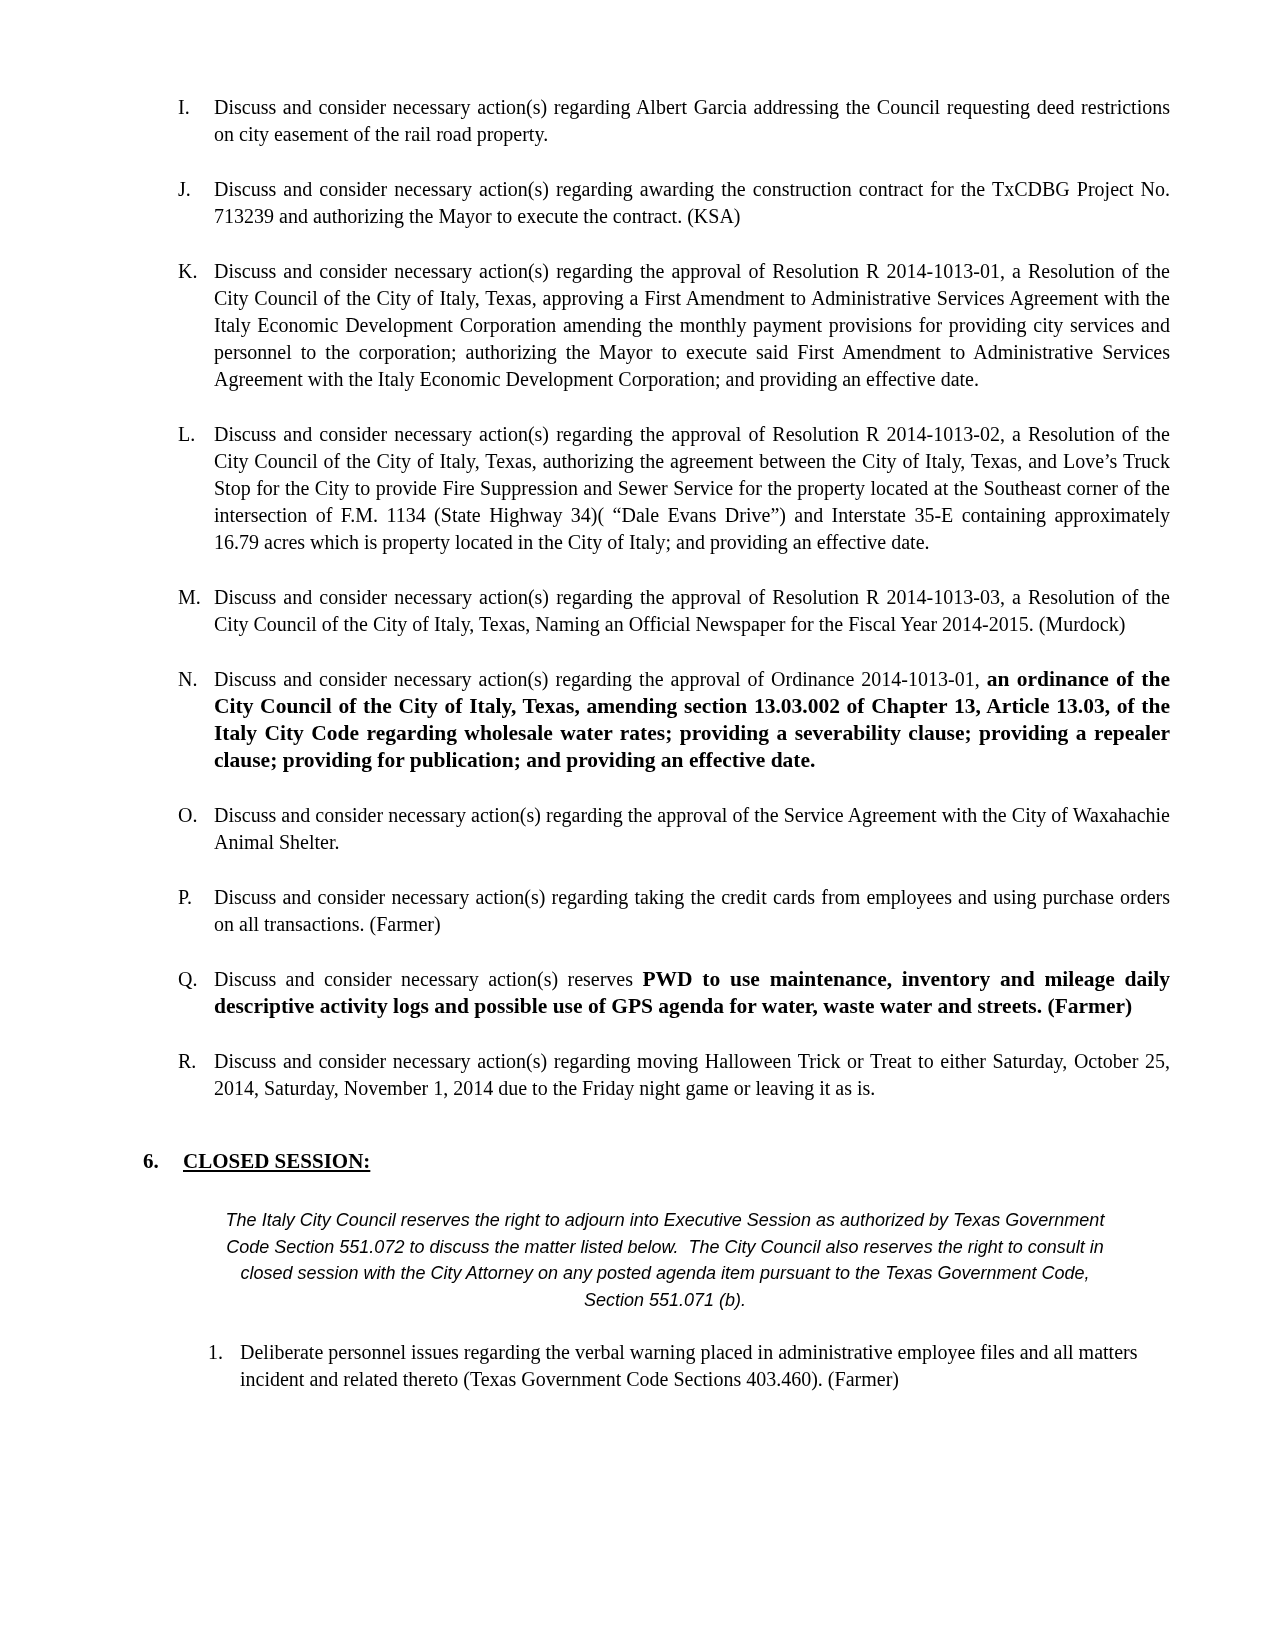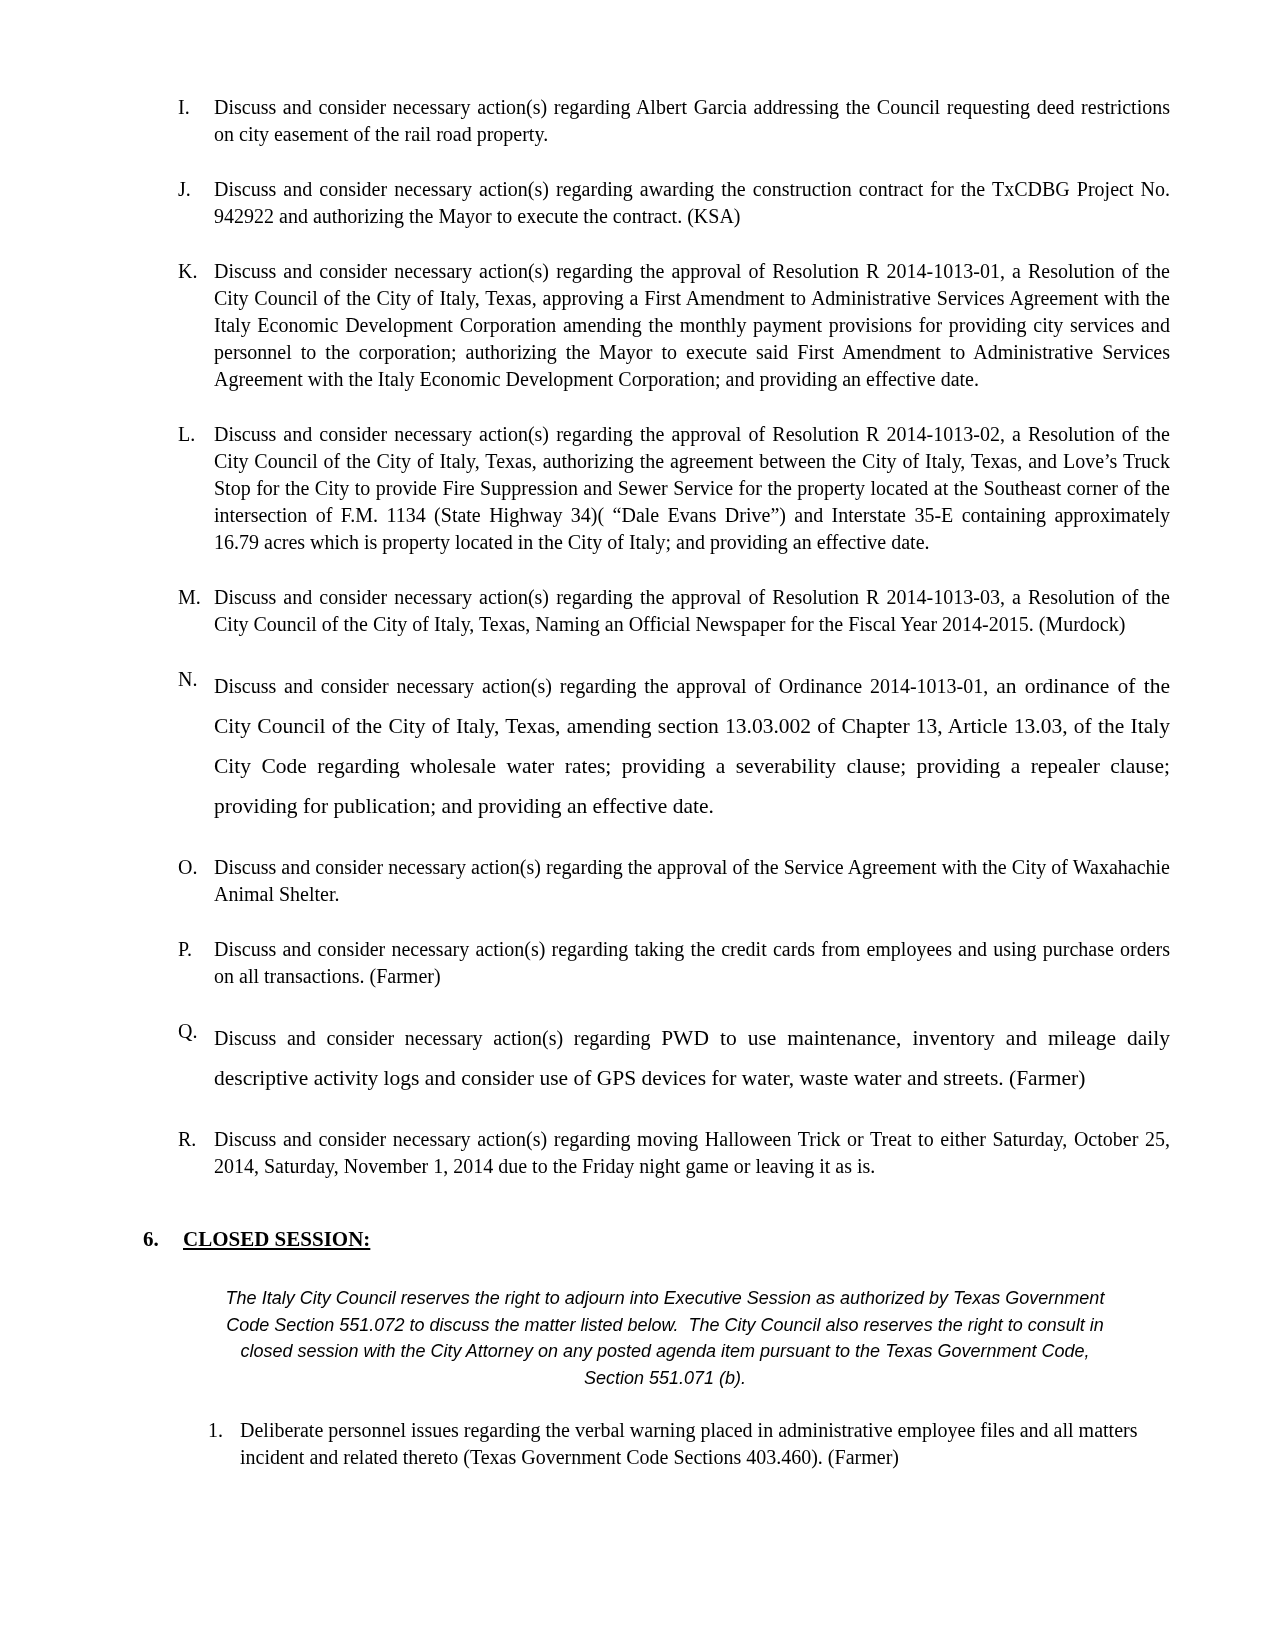--- a/index.html
+++ b/index.html
@@ -17,21 +17,21 @@
   }
   .agenda-list { margin-left: 178px; width: 992px; }
   .item {
     display: flex;
     margin-bottom: 28px;
     font-size: 20px;
     line-height: 27px;
   }
   .item .letter { flex: 0 0 36px; }
   .item .text { flex: 1; text-align: justify; }
-  .item .text .lg { font-size: 21.5px; line-height: 40px; }
+  .item .text .lg { font-size: 21.5px; line-height: 24px; font-weight: bold; }
   .section-heading {
     margin-top: 46px;
     margin-left: 143px;
     font-weight: bold;
     font-size: 21px;
     line-height: 27px;
   }
   .sec-num { display: inline-block; width: 40px; }
   .sec-title { text-decoration: underline; }
   .notice {
@@ -61,21 +61,21 @@
 <div class="page">
 
   <div class="agenda-list" id="agenda-list">
   <div class="item">
     <span class="letter">I.</span>
     <div class="text"><span>Discuss and consider necessary action(s) regarding Albert Garcia addressing the Council requesting deed restrictions on city easement of the rail road property.</span></div>
   </div>
 
   <div class="item">
     <span class="letter">J.</span>
-    <div class="text"><span>Discuss and consider necessary action(s) regarding awarding the construction contract for the TxCDBG Project No. 942922 and authorizing the Mayor to execute the contract. (KSA)</span></div>
+    <div class="text"><span>Discuss and consider necessary action(s) regarding awarding the construction contract for the TxCDBG Project No. 713239 and authorizing the Mayor to execute the contract. (KSA)</span></div>
   </div>
 
   <div class="item">
     <span class="letter">K.</span>
     <div class="text"><span>Discuss and consider necessary action(s) regarding the approval of Resolution R 2014-1013-01, a Resolution of the City Council of the City of Italy, Texas, approving a First Amendment to Administrative Services Agreement with the Italy Economic Development Corporation amending the monthly payment provisions for providing city services and personnel to the corporation; authorizing the Mayor to execute said First Amendment to Administrative Services Agreement with the Italy Economic Development Corporation; and providing an effective date.</span></div>
   </div>
 
   <div class="item">
     <span class="letter">L.</span>
     <div class="text"><span>Discuss and consider necessary action(s) regarding the approval of Resolution R 2014-1013-02, a Resolution of the City Council of the City of Italy, Texas, authorizing the agreement between the City of Italy, Texas, and Love’s Truck Stop for the City to provide Fire Suppression and Sewer Service for the property located at the Southeast corner of the intersection of F.M. 1134 (State Highway 34)( “Dale Evans Drive”) and Interstate 35-E containing approximately 16.79 acres which is property located in the City of Italy; and providing an effective date.</span></div>
@@ -96,21 +96,21 @@
     <div class="text"><span>Discuss and consider necessary action(s) regarding the approval of the Service Agreement with the City of Waxahachie Animal Shelter.</span></div>
   </div>
 
   <div class="item">
     <span class="letter">P.</span>
     <div class="text"><span>Discuss and consider necessary action(s) regarding taking the credit cards from employees and using purchase orders on all transactions. (Farmer)</span></div>
   </div>
 
   <div class="item">
     <span class="letter">Q.</span>
-    <div class="text"><span>Discuss and consider necessary action(s) regarding </span><span class="lg">PWD to use maintenance, inventory and mileage daily descriptive activity logs and consider use of GPS devices for water, waste water and streets. (Farmer)</span></div>
+    <div class="text"><span>Discuss and consider necessary action(s) reserves </span><span class="lg">PWD to use maintenance, inventory and mileage daily descriptive activity logs and possible use of GPS agenda for water, waste water and streets. (Farmer)</span></div>
   </div>
 
   <div class="item">
     <span class="letter">R.</span>
     <div class="text"><span>Discuss and consider necessary action(s) regarding moving Halloween Trick or Treat to either Saturday, October 25, 2014, Saturday, November 1, 2014 due to the Friday night game or leaving it as is.</span></div>
   </div>
 </div>
 
   <div class="section-heading">
     <span class="sec-num">6.</span><span class="sec-title">CLOSED SESSION:</span>

